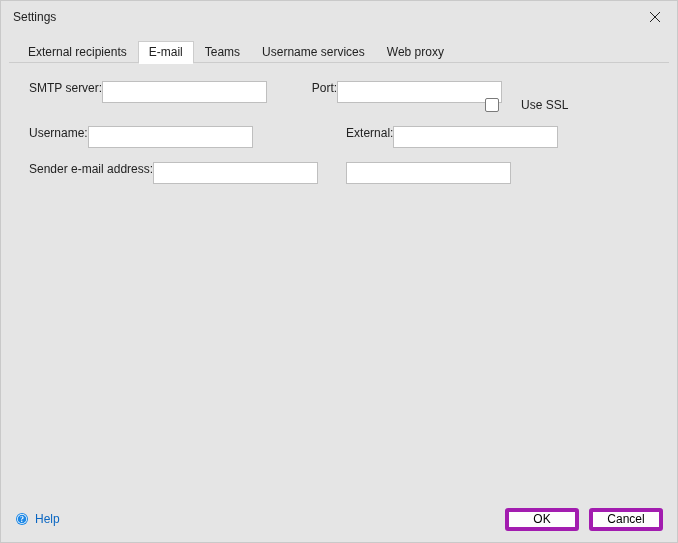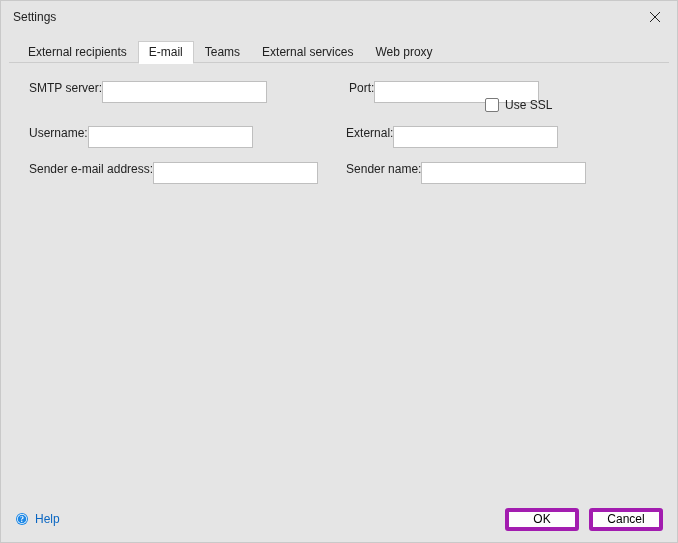--- a/index.html
+++ b/index.html
@@ -77,40 +77,40 @@
   }
   .row {
     display: flex;
     gap: 20px;
     margin-bottom: 14px;
   }
   .field {
     display: flex;
   }
   .field.left { width: 300px; }
-  .field.port { width: 116px; }
+  .field.port { width: 116px; justify-content: center; }
   .field.right { width: 312px; }
   .field label {
     font-size: 12px;
     margin-bottom: 3px;
   }
   .textinput {
     height: 22px;
     border: 1px solid #bfbfbf;
     padding: 2px 4px;
     font-size: 12px;
     font-family: inherit;
     outline: none;
     background: #fff;
   }
   .ssl-wrap {
     display: flex;
     align-items: center;
     margin-top: 17px;
-    gap: 6px;
+    gap: 22px;
   }
   .checkbox {
     width: 14px; height: 14px;
     border: 1px solid #7a7a7a;
     border-radius: 2px;
     background: #fff;
     cursor: pointer;
   }
   .footer {
     height: 40px;
@@ -153,21 +153,21 @@
         <line x1="0" y1="0" x2="10" y2="10" stroke="#222" stroke-width="1"></line>
         <line x1="10" y1="0" x2="0" y2="10" stroke="#222" stroke-width="1"></line>
       </svg>
     </div>
   </div>
 
   <div class="tabstrip">
     <div class="tab">External recipients</div>
     <div class="tab active">E-mail</div>
     <div class="tab">Teams</div>
-    <div class="tab">External services</div>
+    <div class="tab">Username services</div>
     <div class="tab">Web proxy</div>
   </div>
 
   <div class="tabpanel">
 
     <div class="row">
       <div class="field left">
         <label>SMTP server:</label>
         <input class="textinput" type="text" value="" style="">
       </div>
@@ -191,21 +191,20 @@
         <input class="textinput" type="password" value="" style="">
       </div>
     </div>
 
     <div class="row">
       <div class="field left">
         <label>Sender e-mail address:</label>
         <input class="textinput" type="text" value="" style="">
       </div>
       <div class="field right">
-        <label>Sender name:</label>
         <input class="textinput" type="text" value="" style="">
       </div>
     </div>
 
   </div>
 
   <div class="footer">
     <div class="help">
       <svg viewBox="0 0 14 14">
         <circle cx="7" cy="7" r="6" fill="#1e88e5"></circle>

